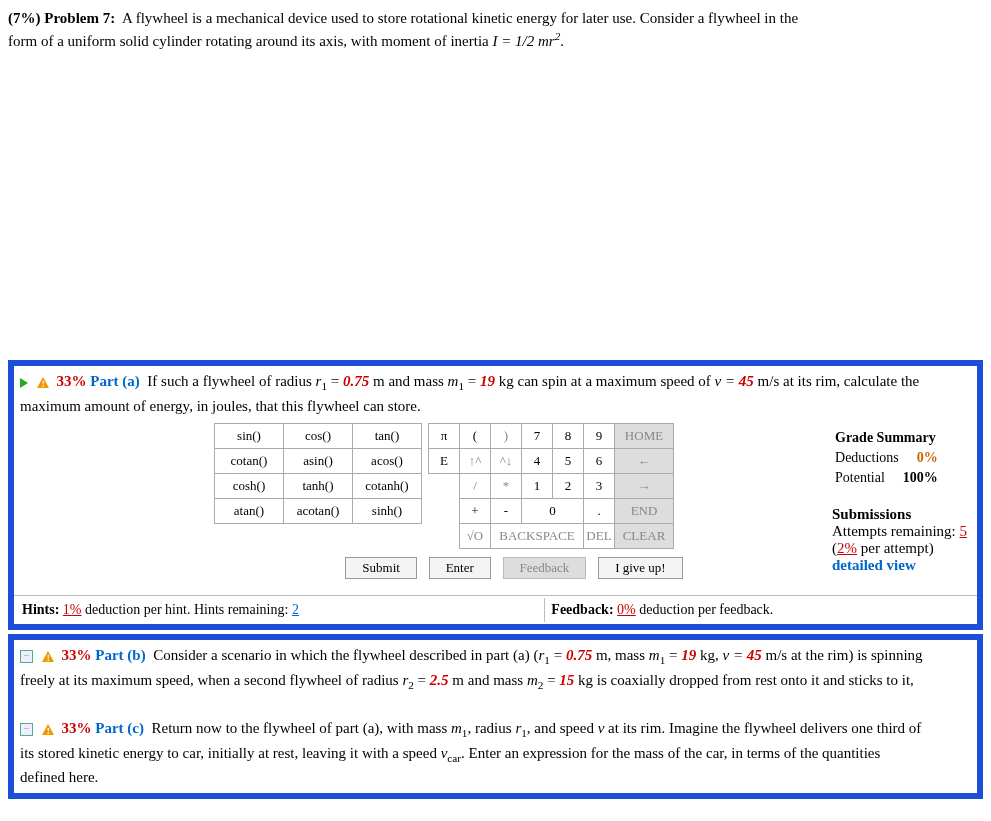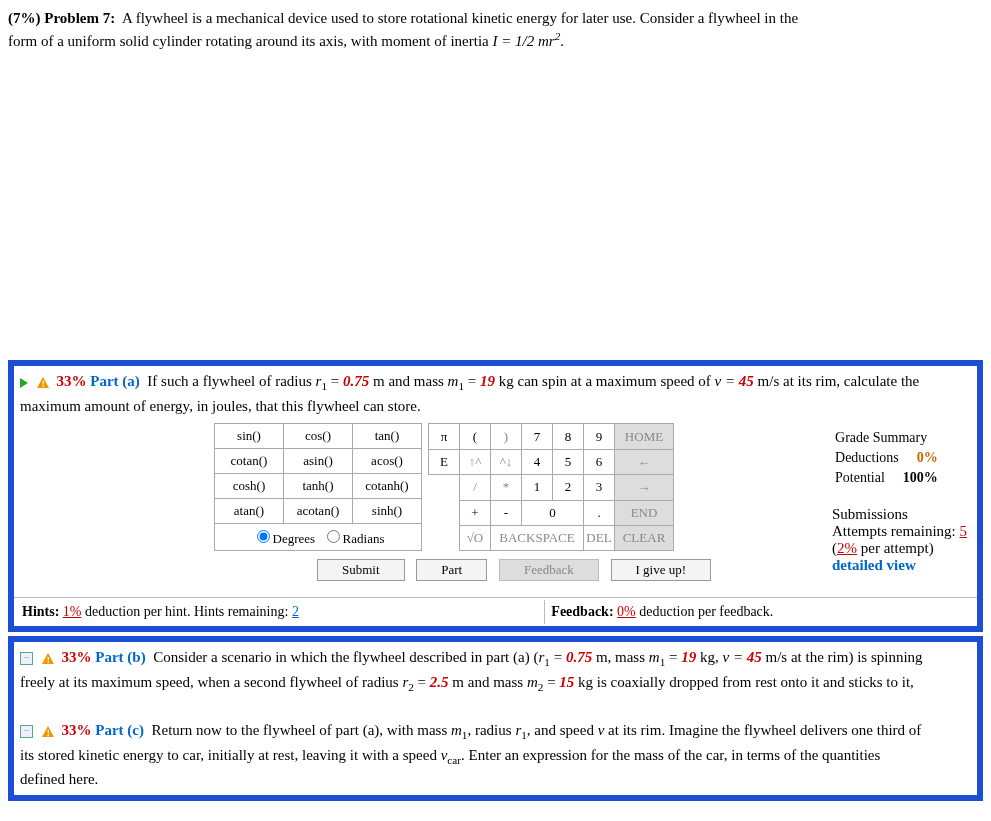--- a/index.html
+++ b/index.html
@@ -23,25 +23,25 @@
 .pads{padding:2px 8px 8px 200px;flex:0 0 auto}
 .key-tbl{border-collapse:collapse}
 .key-tbl td{border:1px solid #aaa;text-align:center;font-size:13px;height:22px;background:#fff}
 .func-tbl td{width:66px}
 .num-tbl td{width:28px}
 .num-tbl .wbtn{background:#ddd;color:#888;width:56px}
 .dim{background:#ddd;color:#888}
 .num-tbl .dim{width:28px}
 .radio-row{text-align:center;padding:3px;border:1px solid #aaa;border-top:none;font-size:13px}
 .btn-row{padding:8px 0;text-align:center}
-.btn{font-family:inherit;font-size:13px;padding:2px 24px;margin:0 4px;background:#f4f4f4;border:1px solid #999}
+.btn{font-family:inherit;font-size:13px;padding:2px 16px;margin:0 4px;background:#f4f4f4;border:1px solid #999}
 .btn.grey{background:#ddd;color:#888;border-color:#bbb}
 .summary{padding:6px 10px;white-space:nowrap}
 .summary table{font-size:14px}
-.summary .hd{font-weight:normal}
+.summary .hd{font-weight:bold}
 .orange{color:#c60;font-weight:bold}
 .foot{border-top:1px solid #bbb;font-size:14px}
 .foot td{padding:4px 6px;vertical-align:top}
 .foot td+td{border-left:1px solid #bbb}
 .u{text-decoration:underline}
 </style>
 </head>
 <body>
 
 <div class="problem-head">
@@ -86,24 +86,20 @@
                     <td>tanh()</td>
                     <td>cotanh()</td>
                   </tr>
        <tr>
                     <td>atan()</td>
                     <td>acotan()</td>
                     <td>sinh()</td>
                   </tr>
       </tbody>
               </table>
-      <div class="radio-row">
-       <input type="radio" checked="" style=""><span>Degrees</span>&nbsp;
-       <input type="radio" style=""><span>Radians</span>
-      </div>
      </div>
      <div style="width:6px"></div>
      <table class="key-tbl num-tbl">
       <tbody>
                 <tr>
                   <td>π</td>
                   <td>(</td>
                   <td class="dim">)</td>
                   <td>7</td>
                   <td>8</td>
@@ -141,21 +137,21 @@
                   <td class="dim">√O</td>
                   <td colspan="3" class="dim">BACKSPACE</td>
                   <td class="dim">DEL</td>
                   <td class="wbtn">CLEAR</td>
                 </tr>
      </tbody>
             </table>
     </div>
     <div class="btn-row">
      <button class="btn">Submit</button>
-     <button class="btn">Part</button>
+     <button class="btn">Enter</button>
      <button class="btn grey">Feedback</button>
      <button class="btn">I give up!</button>
     </div>
    </div>
   </div>
 
   <div class="summary">
    <table>
     <tbody>
             <tr>

